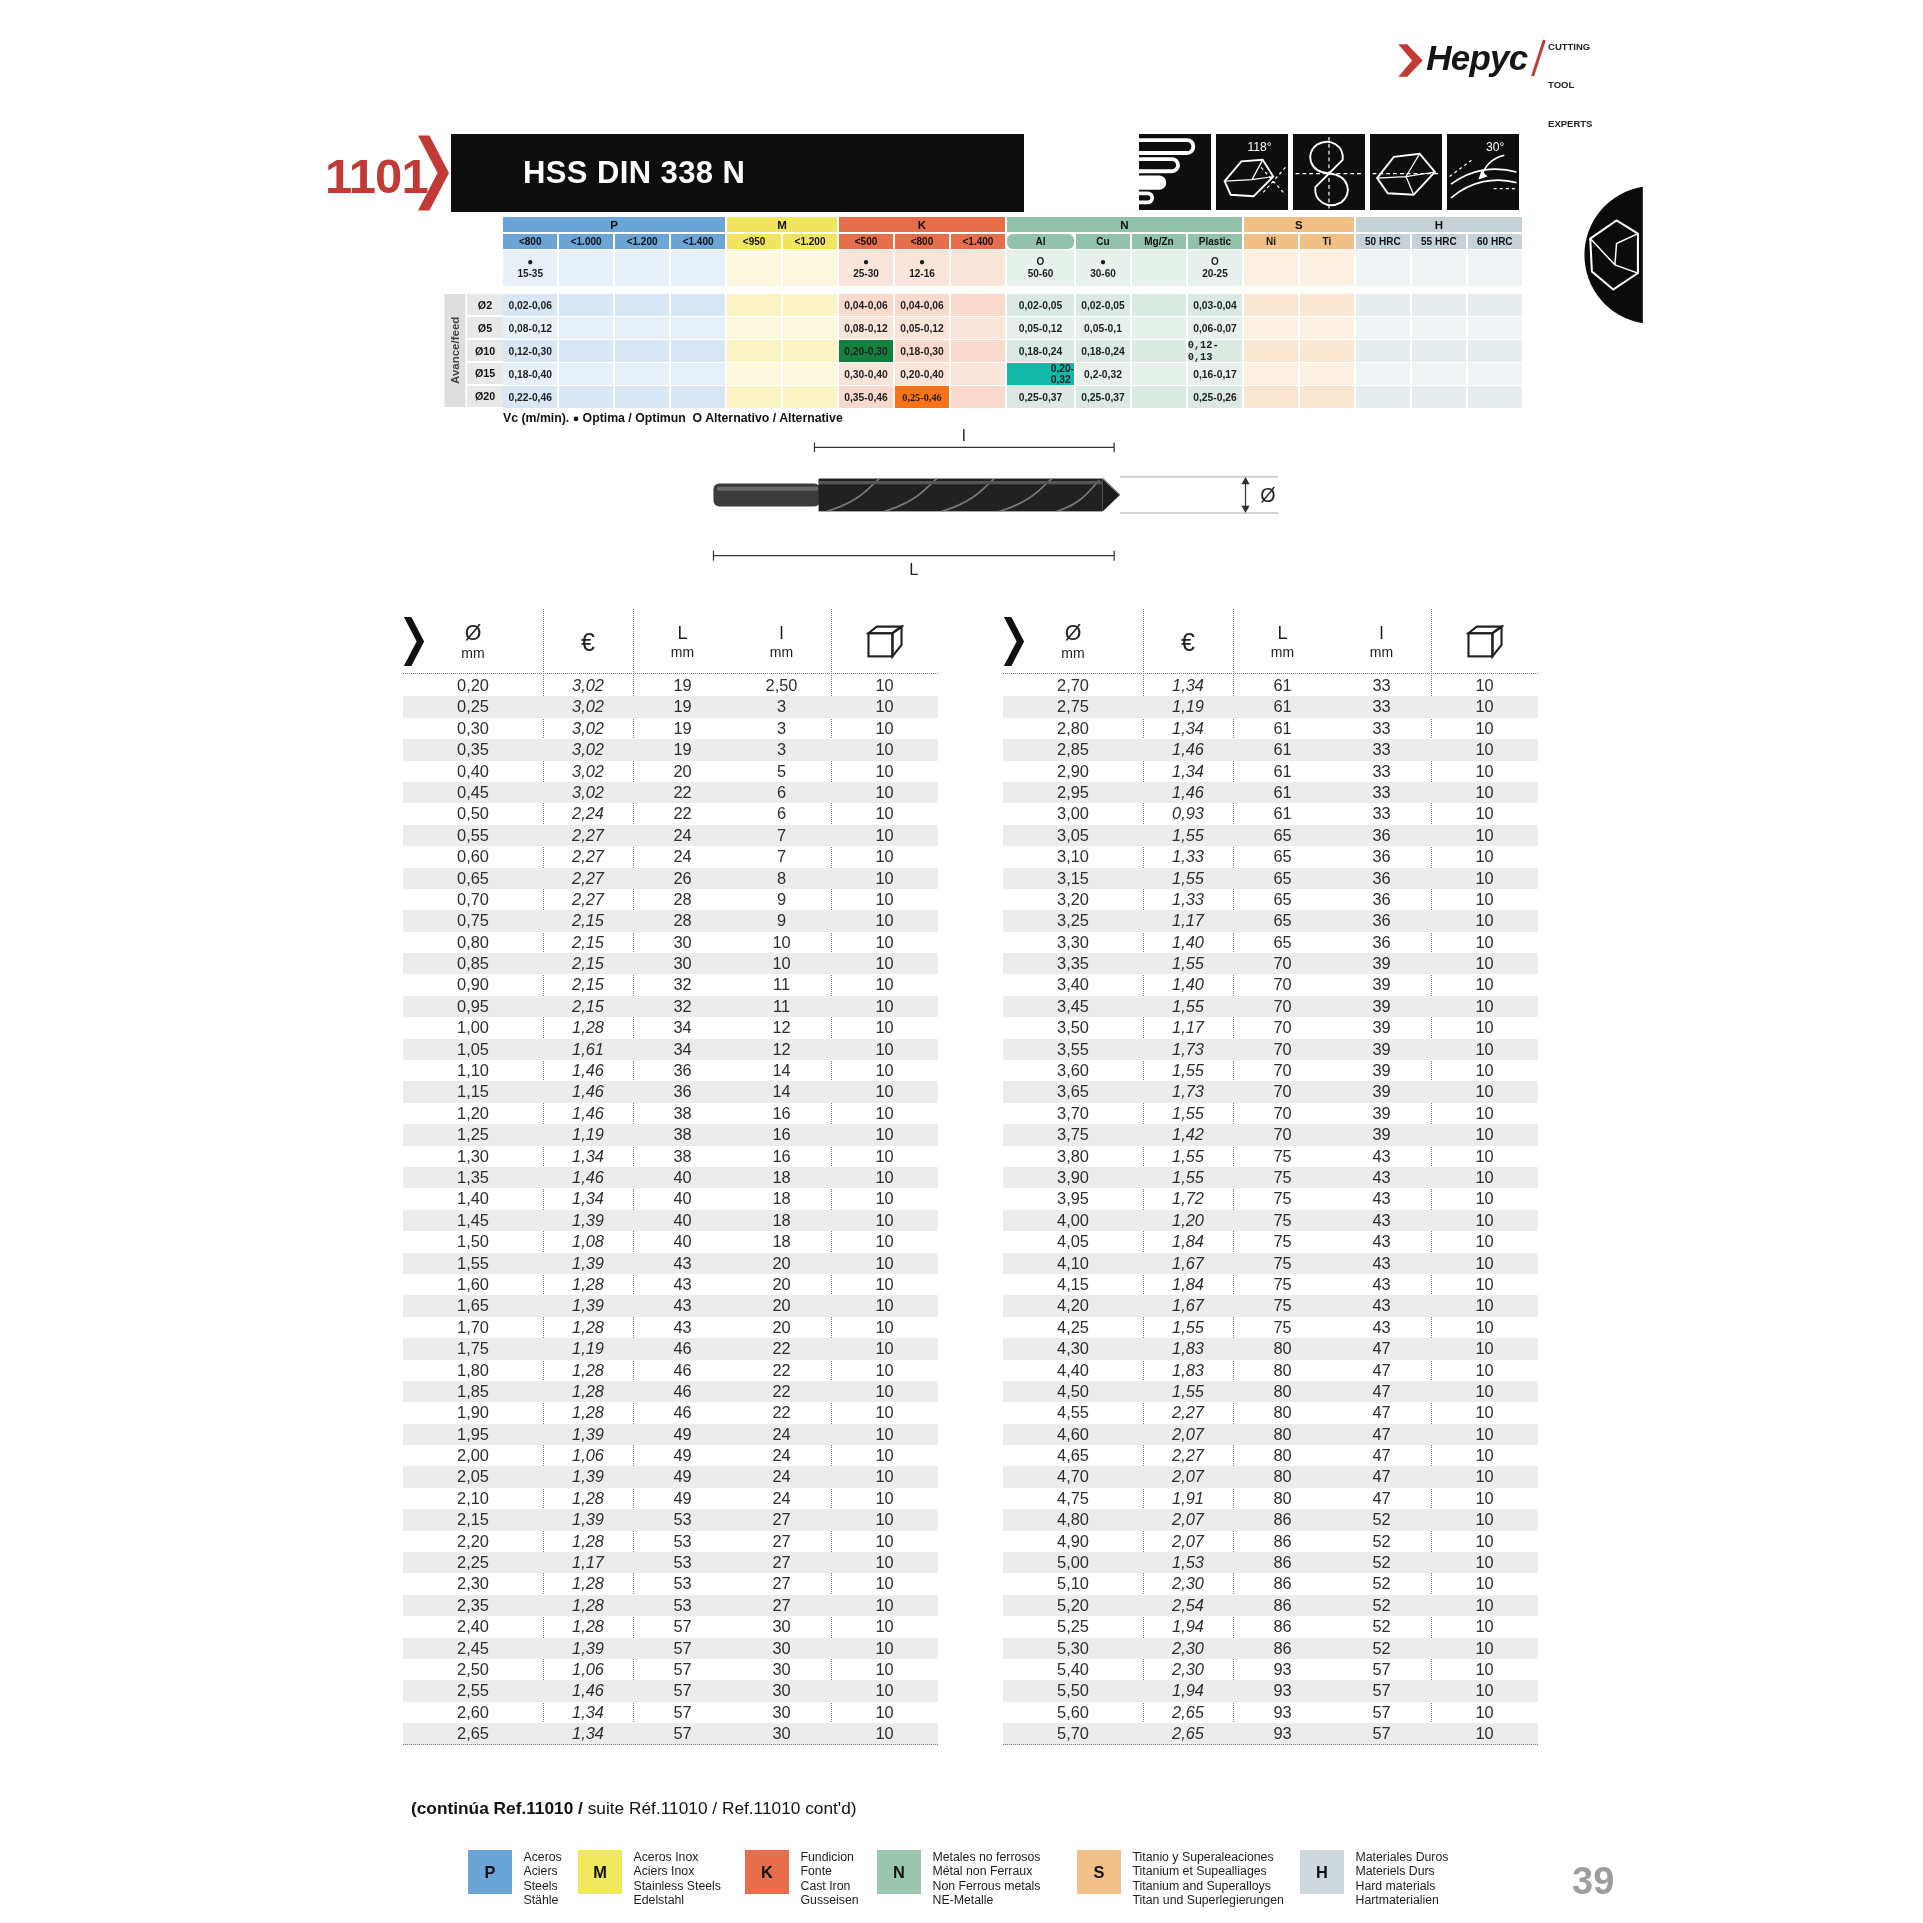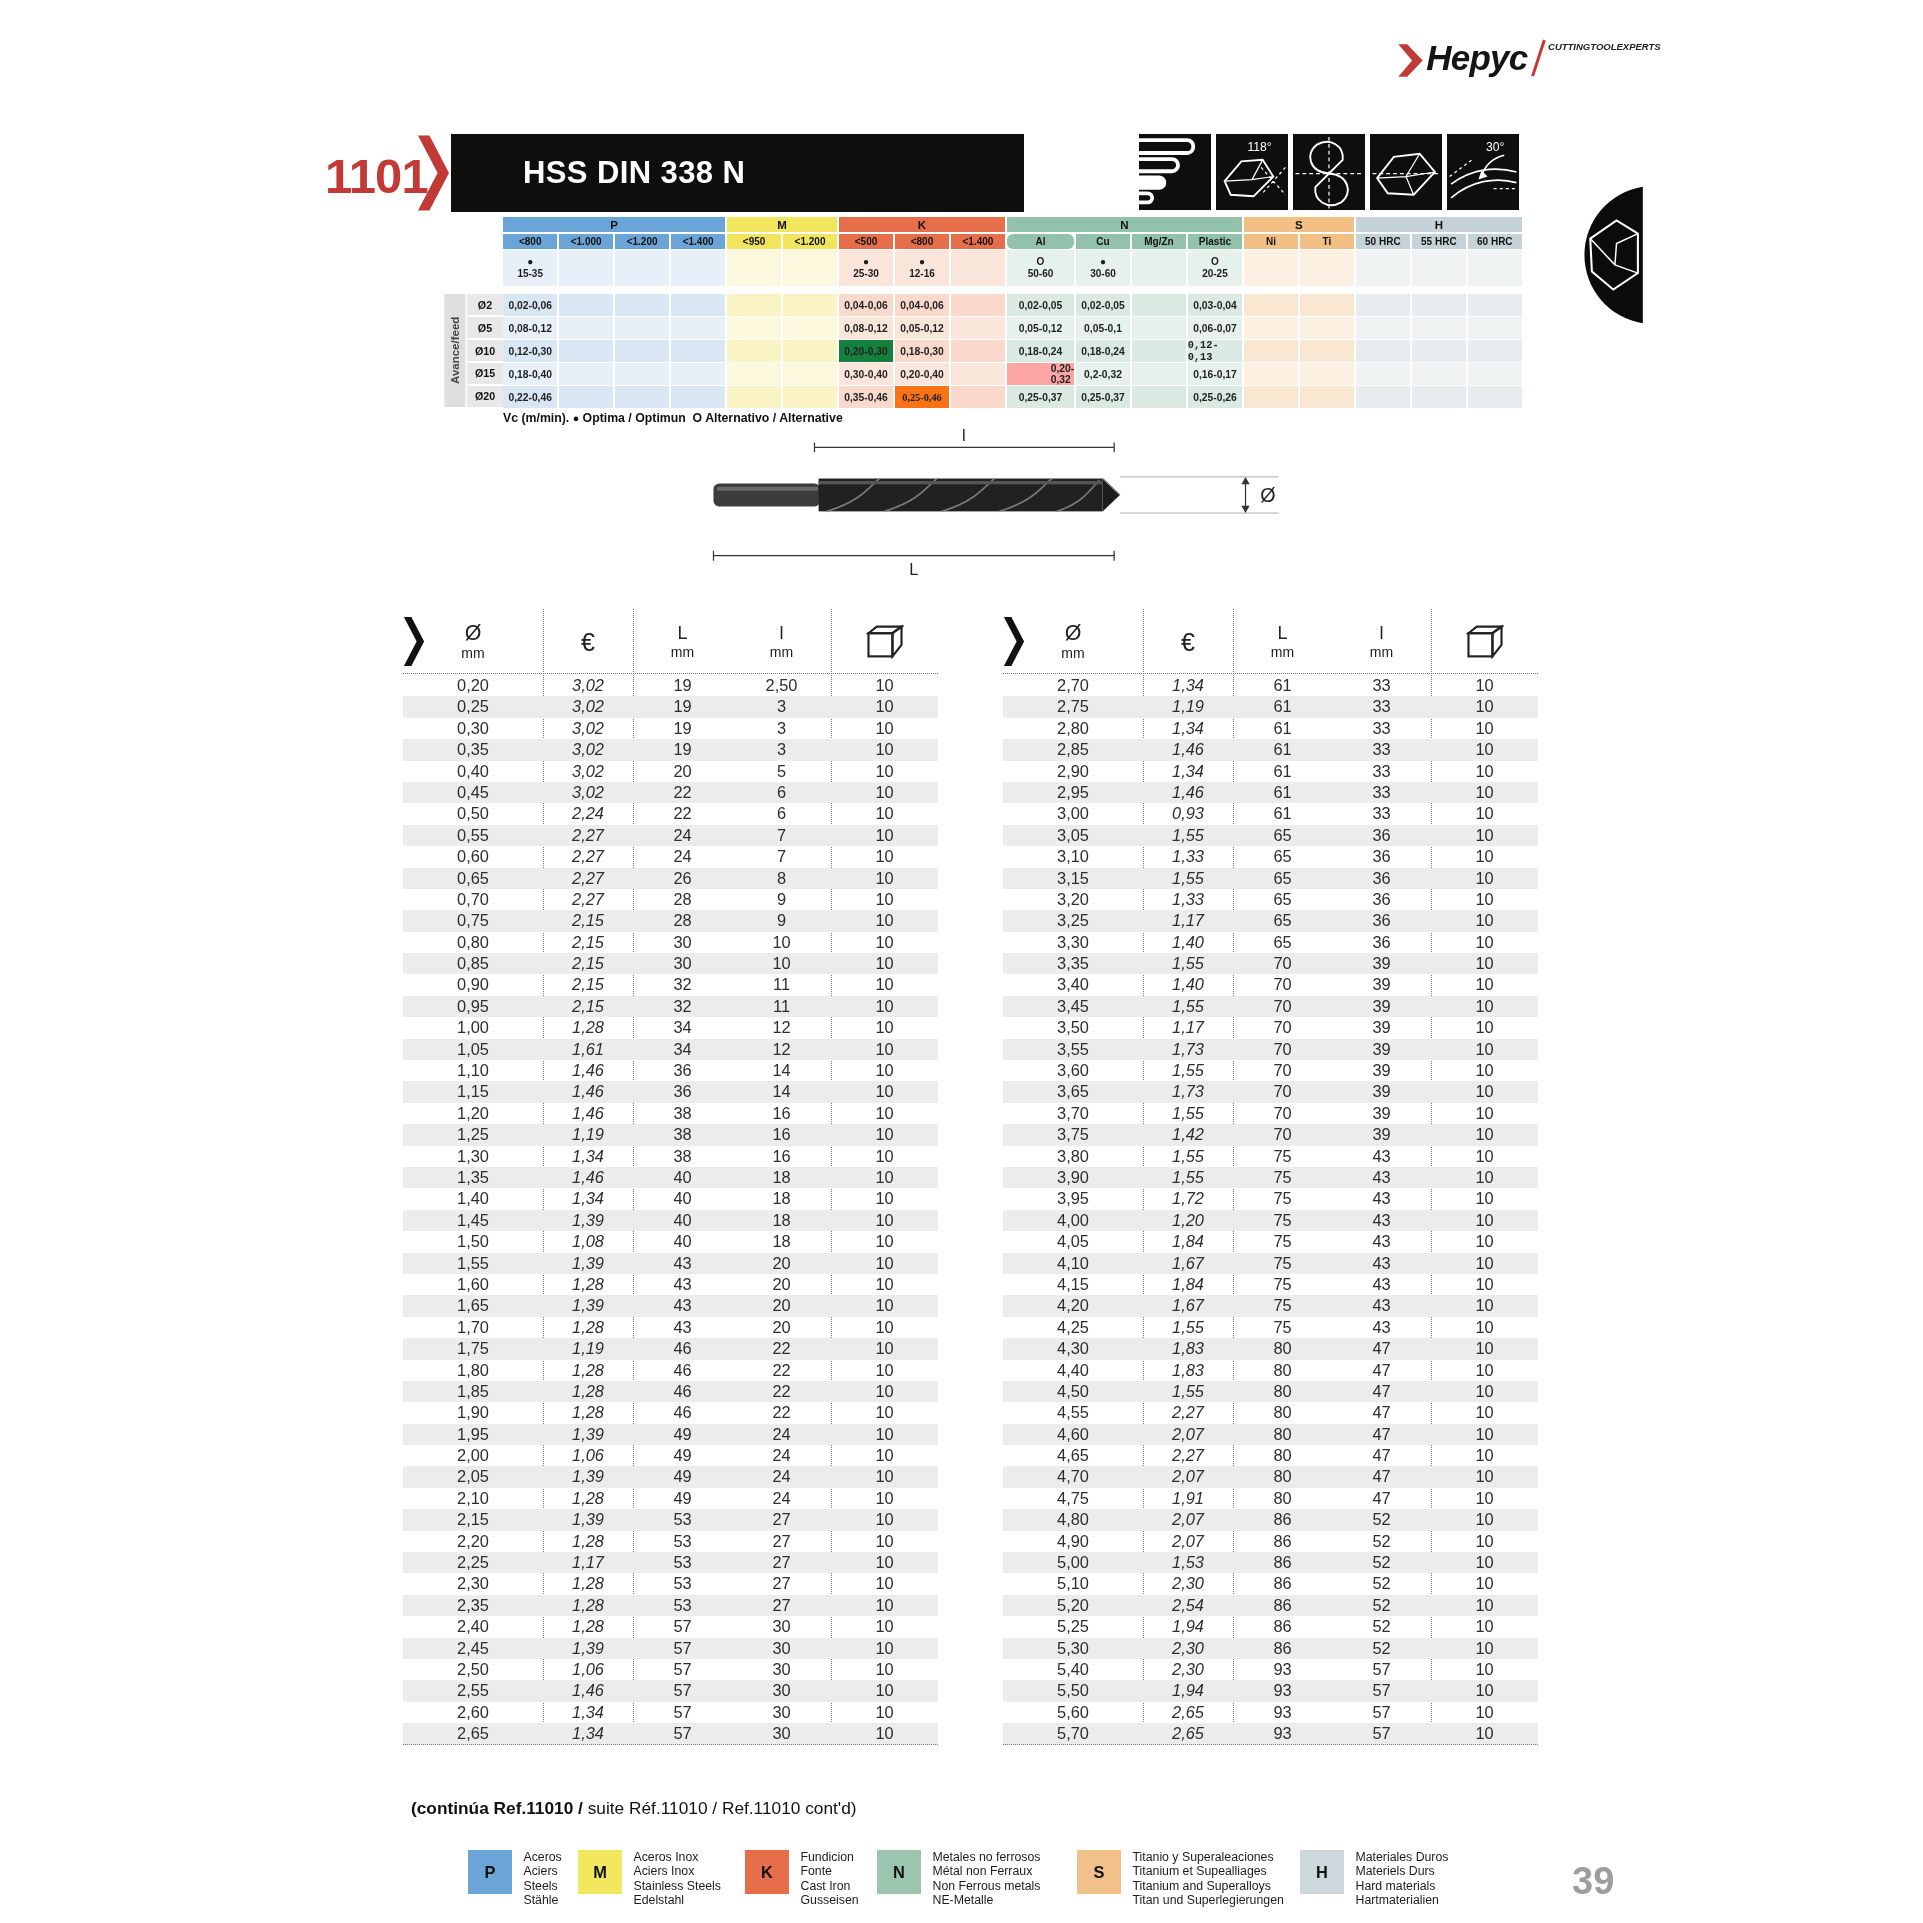--- a/index.html
+++ b/index.html
@@ -5,22 +5,22 @@
   html,body{margin:0;padding:0;background:#fff;}
   .page{position:relative;width:1924px;height:1924px;background:#ffffff;
         font-family:"Liberation Sans", sans-serif;color:#1b1b1b;overflow:hidden;}
 
   
   .title{position:absolute;left:345px;top:46px;color:#c23a36;font-weight:bold;
          font-size:22px;line-height:28px;letter-spacing:-0.3px;}
   .logo{position:absolute;left:1398px;top:39px;display:flex;align-items:flex-start;}
   .logo-brand{font-size:35px;font-weight:bold;font-style:italic;letter-spacing:-0.8px;color:#151515;line-height:38px;}
   .logo-slash{width:2.5px;height:38px;background:#c23a36;transform:rotate(18deg);margin:0 8.2px 0 10px;}
-  .logo-tag{display:flex;font-size:9.5px;line-height:10.7px;
-            font-style:italic;font-weight:bold;color:#222;padding-top:2.5px;}
+  .logo-tag{display:flex;flex-direction:column;font-size:9.5px;line-height:10.7px;
+            font-weight:bold;color:#222;padding-top:2.5px;gap:28px;}
 
   
   .ref-num{position:absolute;left:313px;top:148px;width:115px;text-align:right;
            color:#c23a36;font-size:49px;font-weight:bold;letter-spacing:-0.8px;}
   .ref-chev{position:absolute;left:418px;top:135px;}
   .name-bar{position:absolute;left:451px;top:134px;width:573px;height:78px;background:#0e0e0e;}
   .name-bar span{display:block;padding-left:72px;line-height:78px;color:#fff;
                  font-size:31px;font-weight:bold;letter-spacing:0.4px;}
   .icon-strip{position:absolute;left:1139px;top:134px;display:flex;gap:5px;}
   .ticon{width:72px;height:76px;background:#0e0e0e;}
@@ -270,21 +270,21 @@
       <div class="pg-cell" style="background: rgb(231, 236, 238);"></div>
       <div class="pg-cell" style="background: rgb(231, 239, 248);">0,18-0,40</div>
       <div class="pg-cell" style="background: rgb(231, 239, 248);"></div>
       <div class="pg-cell" style="background: rgb(231, 239, 248);"></div>
       <div class="pg-cell" style="background: rgb(231, 239, 248);"></div>
       <div class="pg-cell" style="background: rgb(252, 248, 221);"></div>
       <div class="pg-cell" style="background: rgb(252, 248, 221);"></div>
       <div class="pg-cell" style="background: rgb(250, 229, 219);">0,30-0,40</div>
       <div class="pg-cell" style="background: rgb(250, 229, 219);">0,20-0,40</div>
       <div class="pg-cell" style="background: rgb(250, 229, 219);"></div>
-      <div class="pg-cell" style="background: #fca5a5; padding-left: 44px;">0,20-0,32</div>
+      <div class="pg-cell" style="background: #14b8a6; padding-left: 44px;">0,20-0,32</div>
       <div class="pg-cell" style="background: rgb(231, 241, 236);">0,2-0,32</div>
       <div class="pg-cell" style="background: rgb(231, 241, 236);"></div>
       <div class="pg-cell" style="background: rgb(231, 241, 236);">0,16-0,17</div>
       <div class="pg-cell" style="background: rgb(252, 240, 226);"></div>
       <div class="pg-cell" style="background: rgb(252, 240, 226);"></div>
       <div class="pg-cell" style="background: rgb(240, 243, 244);"></div>
       <div class="pg-cell" style="background: rgb(240, 243, 244);"></div>
       <div class="pg-cell" style="background: rgb(240, 243, 244);"></div>
       <div class="pg-cell" style="background: rgb(217, 230, 243);">0,22-0,46</div>
       <div class="pg-cell" style="background: rgb(217, 230, 243);"></div>

